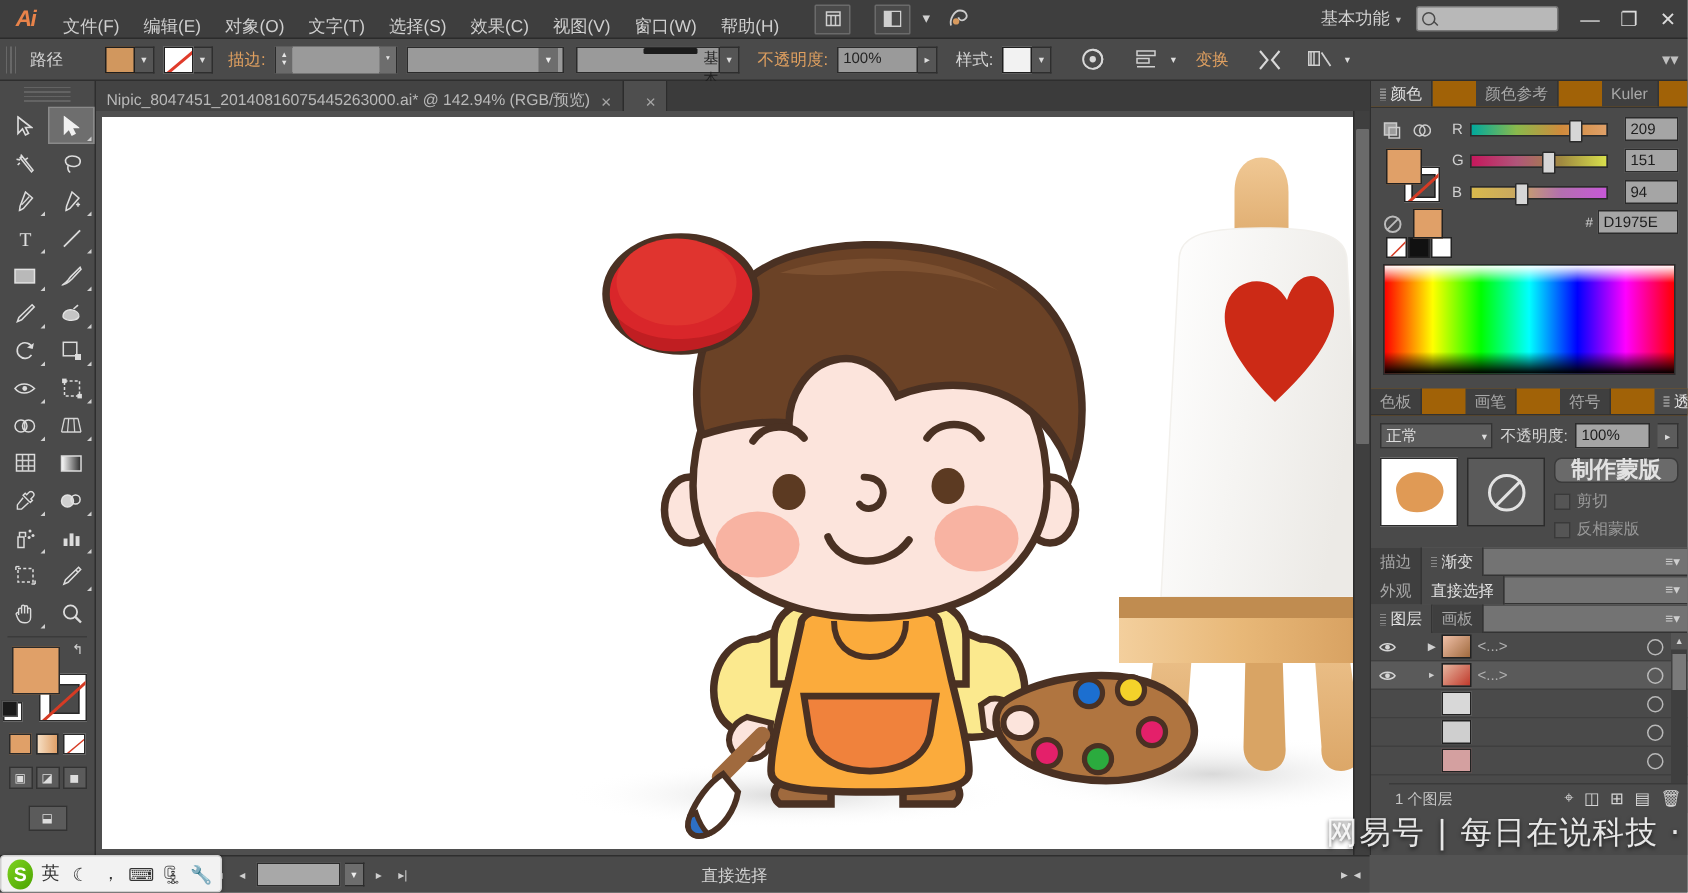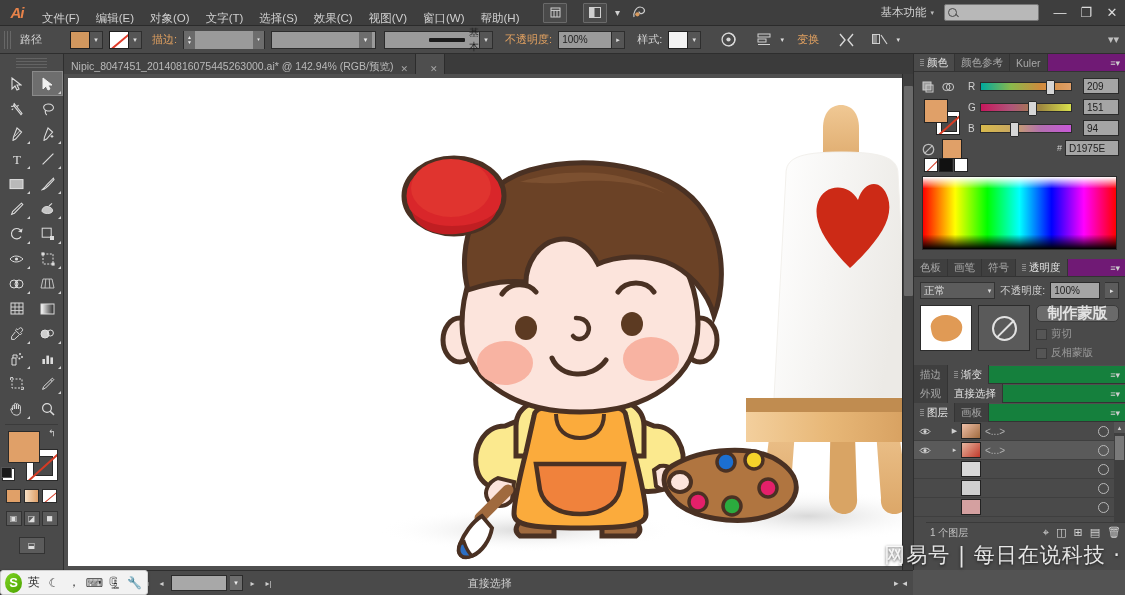--- a/index.html
+++ b/index.html
@@ -79,21 +79,21 @@
   .txtfield{height:18px;background:#9a9a9a;border:1px solid #2b2b2b;color:#232323;
     font-size:10px;display:flex;align-items:center;padding:0 3px;}
   .dropfield{
     height:18px;background:#9a9a9a;border:1px solid #2b2b2b;display:flex;align-items:center;
     color:#222; font-size:10px;padding:0 3px;
   }
   .dropfield .dd{ width:13px;height:16px;background:#6d6d6d;margin-left:auto;
     display:flex;align-items:center;justify-content:center;font-size:7px;color:#eee;}
   .strokeprof{
     width:96px;height:18px;background:#9a9a9a;border:1px solid #2b2b2b;
-    display:flex;align-items:center;justify-content:center;padding-left:44px;
+    display:flex;align-items:flex-start;justify-content:center;padding-left:44px;
   }
   .strokeprof .bar{width:72px;height:4px;background:#1c1c1c;border-radius:1px;}
   .cb-icon{width:22px;height:20px;display:flex;align-items:center;justify-content:center;
     color:#d8d8d8;font-size:12px;margin:0 2px;}
   .cb-right-grip{margin-left:auto;margin-right:6px;color:#c0c0c0;font-size:11px;}
 
   
   .tabbar{
     position:absolute; left:64px; top:54px; width:849px; height:20px;
     background:#3b3b3b; display:flex; align-items:flex-end;
@@ -172,22 +172,23 @@
 
   
   .art{ position:absolute; left:0; top:0; width:834px; height:488px;}
 
   
   .dock{
     position:absolute; right:0; top:54px; width:212px; height:516px;
     background:#4a4a4a; border-left:1px solid #2e2e2e;
   }
   .panel-tabs{
-    display:flex; align-items:stretch; height:18px; background:#701a75;
+    display:flex; align-items:stretch; height:18px; background:#a16207;
     border-bottom:1px solid #333;
+    gap:29px;
   }
   .ptab{
     display:flex;align-items:center; padding:0 6px; font-size:10.5px; color:#a8a8a8;
     background:#3f3f3f; border-right:1px solid #343434; white-space:nowrap;
   }
   .ptab.active{ background:#4a4a4a; color:#e2e2e2;}
   .ptab .dotgrip{ width:4px;height:8px;margin-right:3px;
      background:repeating-linear-gradient(to bottom,#8a8a8a 0 1px,transparent 1px 2px);}
   .pmenu{ margin-left:auto; padding:0 5px; display:flex;align-items:center;
      font-size:9px;color:#cfcfcf;}
@@ -257,21 +258,21 @@
   .nosign:after{content:"";position:absolute;left:-1px;top:10px;width:25px;height:2.4px;
     background:#e2e2e2;transform:rotate(-45deg);}
   .tp-right{ flex:1; }
   .makemask{ width:100%;height:17px;background:#6a6a6a;border:1px solid #3a3a3a;border-radius:5px;
     display:flex;align-items:center;justify-content:center;font-size:15px;color:#e2e2e2;font-weight:bold;}
   .chkrow{ display:flex;align-items:center;gap:4px;margin-top:5px;font-size:10.5px;color:#9a9a9a;}
   .chkbox{ width:11px;height:11px;border:1px solid #3a3a3a;background:#555;}
 
   
   .collapsed{
-    display:flex; align-items:center; height:19px; background:#15803d;
+    display:flex; align-items:center; height:19px; background:#737373;
     border-bottom:1px solid #333; border-top:1px solid #4f4f4f;
   }
   .collapsed .ptab{height:19px;}
 
   
   .layers-wrap{ position:relative; }
   .layerrow{
     display:flex; align-items:center; height:19px; border-bottom:1px solid #3f3f3f;
     background:#4a4a4a; padding-left:2px;
   }

